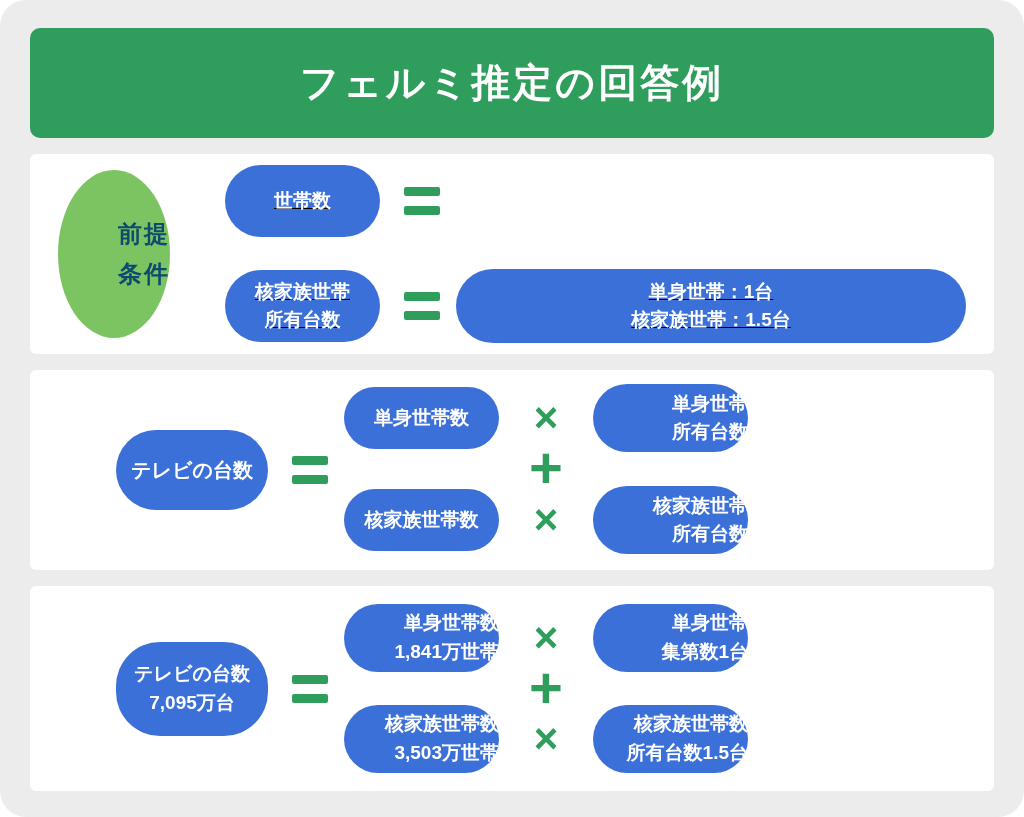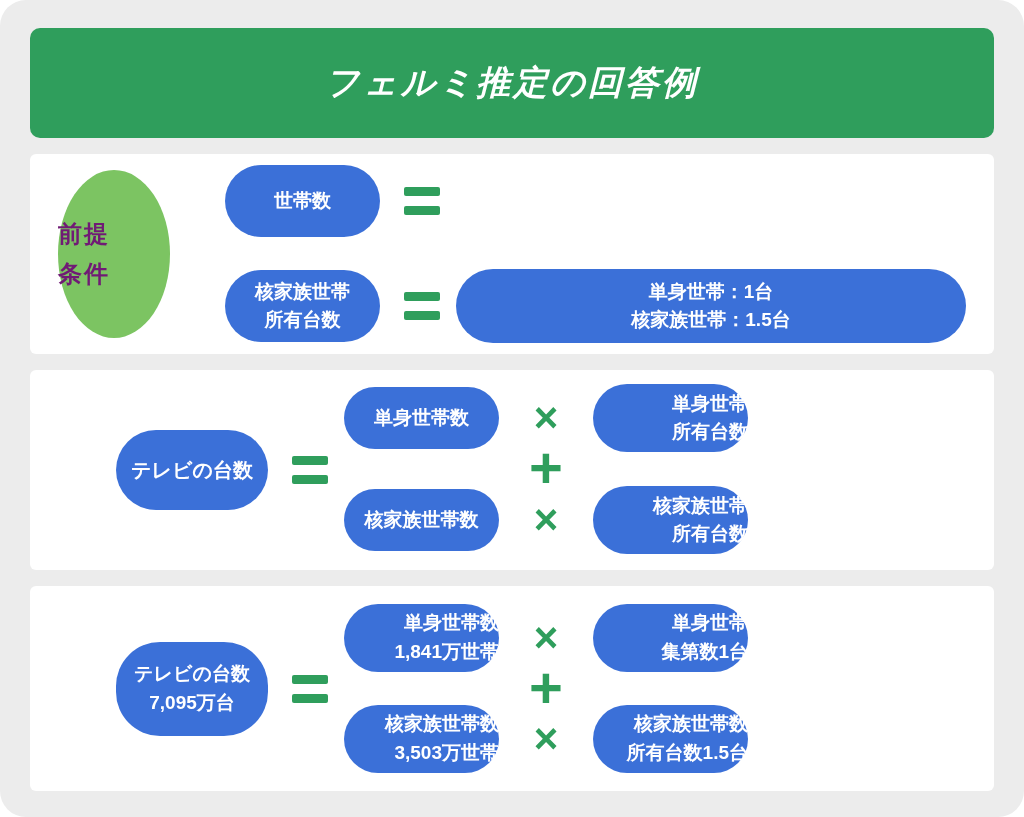--- a/index.html
+++ b/index.html
@@ -17,48 +17,47 @@
   }
   .header {
     height:110px;
     background:#2f9e5c;
     border-radius:10px;
     display:flex; align-items:center; justify-content:center;
     margin-bottom:16px;
   }
   .header h1 {
     color:#ffffff;
-    font-size:34px;
+    font-size:39px;
     font-weight:bold;
     letter-spacing:3px;
-    font-style:italic;
   }
   .row {
     background:#ffffff;
     border-radius:6px;
     display:flex;
     align-items:center;
     padding:0 28px;
     margin-bottom:16px;
   }
   .row1 { height:200px; }
   .row2 { height:200px; }
   .row3 { height:205px; margin-bottom:0; }
 
   .ellipse {
     width:112px; height:168px;
     background:#7cc462;
     border-radius:50%;
-    color:#701a75;
+    color:#0c4a6e;
     font-size:24px;
     font-weight:bold;
     letter-spacing:2px;
     line-height:1.65;
     display:flex; flex-direction:column;
-    align-items:flex-start; justify-content:center;
+    align-items:flex-end; justify-content:center;
     flex-shrink:0;
   }
 
   .pill {
     background:#3b70d8;
     color:#ffffff;
     font-weight:bold;
     border-radius:44px;
     display:flex; flex-direction:column;
     align-items:center; justify-content:center;
@@ -67,21 +66,21 @@
     flex-shrink:0;
   }
   .pill.small { width:155px; height:72px; font-size:19px; }
   .pill.wide  { width:510px; height:74px; font-size:19px; }
   .pill.lhs2  { width:152px; height:80px; font-size:20px; margin-left:58px; }
   .pill.lhs3  { width:152px; height:94px; font-size:19px; margin-left:58px; }
   .pill.term  { width:155px; font-size:19px; }
   .pill.h1line { height:62px; }
   .pill.h2line { height:68px;align-items:flex-end; }
 
-  .eq-stack { display:flex; flex-direction:column; gap:32px; margin-left:55px; }
+  .eq-stack { display:flex; flex-direction:column; gap:32px; margin-left:55px;text-decoration:underline; }
   .eq-line  { display:flex; align-items:center; }
 
   .equals {
     width:36px;
     display:flex; flex-direction:column; gap:10px;
     margin:0 16px 0 24px;
     flex-shrink:0;
   }
   .equals .bar { height:9px; background:#2f9e5c; border-radius:2px; }
 

